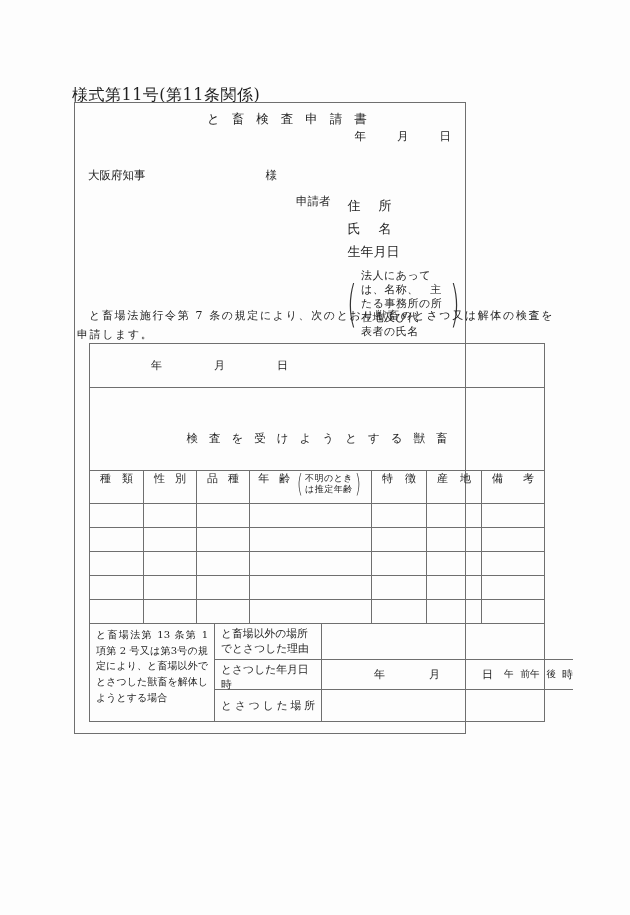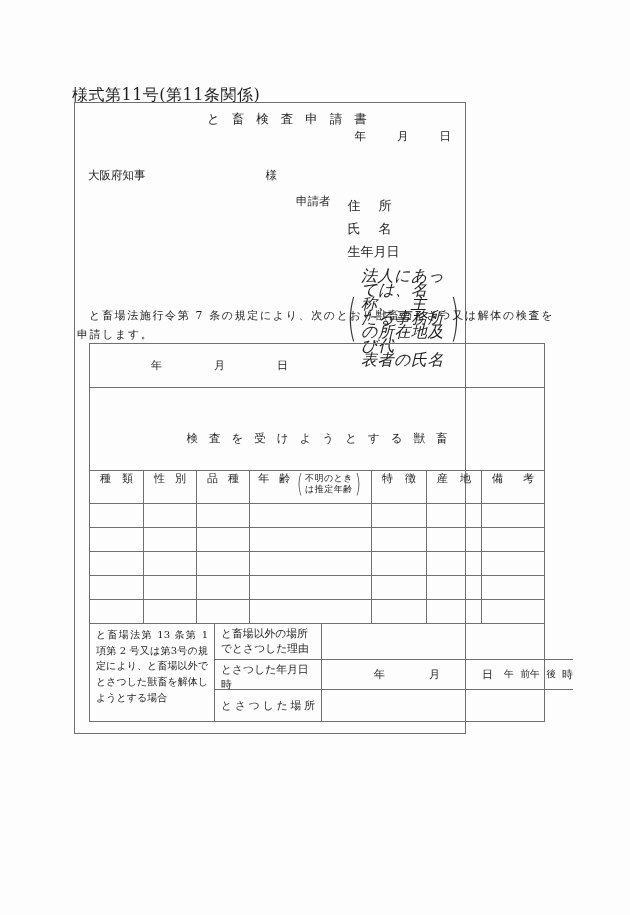--- a/index.html
+++ b/index.html
@@ -14,21 +14,21 @@
     border:1px solid #6f6f6f;box-sizing:border-box;background:#fdfdfd;}
   .title{position:absolute;left:132px;top:8px;font-size:12.5px;letter-spacing:12px;white-space:nowrap;}
   .date-line{position:absolute;top:26px;right:14px;display:flex;gap:31px;font-size:11.5px;}
   .addressee{position:absolute;left:13px;top:65px;display:flex;gap:120px;font-size:11.5px;}
   .applicant{position:absolute;left:221px;top:91px;display:flex;gap:17px;}
   .app-label{font-size:11.5px;white-space:nowrap;}
   .app-fields .field{line-height:23px;font-size:13px;}
   .jfull{text-align:justify;text-align-last:justify;}
   .w44{width:44px;}
   .corp-note{display:flex;align-items:center;margin-top:6px;margin-left:-6px;}
-  .corp-lines{line-height:14px;font-size:16px;letter-spacing:.5px;font-style:italic;}
+  .corp-lines{line-height:14px;font-size:11px;letter-spacing:.5px;}
   .bparen{font-size:50px;font-weight:200;color:#333;transform:scaleX(.5);line-height:44px;
     font-family:"DejaVu Sans","Liberation Sans",sans-serif;}
   .declaration{position:absolute;left:2px;top:203px;width:477px;
     line-height:19px;letter-spacing:1.6px;text-align:justify;text-indent:12px;font-size:11px;}
   
   .form-table{position:absolute;left:14px;top:240px;width:454px;
     border:1px solid #6f6f6f;box-sizing:content-box;}
   .form-table *{box-sizing:border-box;}
   .tbl-sched{display:grid;grid-template-columns:222px 1fr;grid-template-rows:44px 43px;}
   .cell{border-color:#6f6f6f;}

